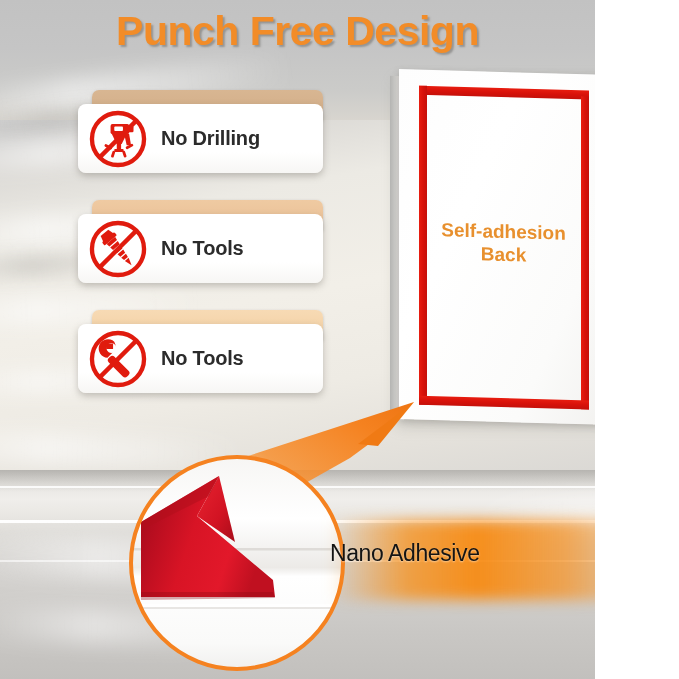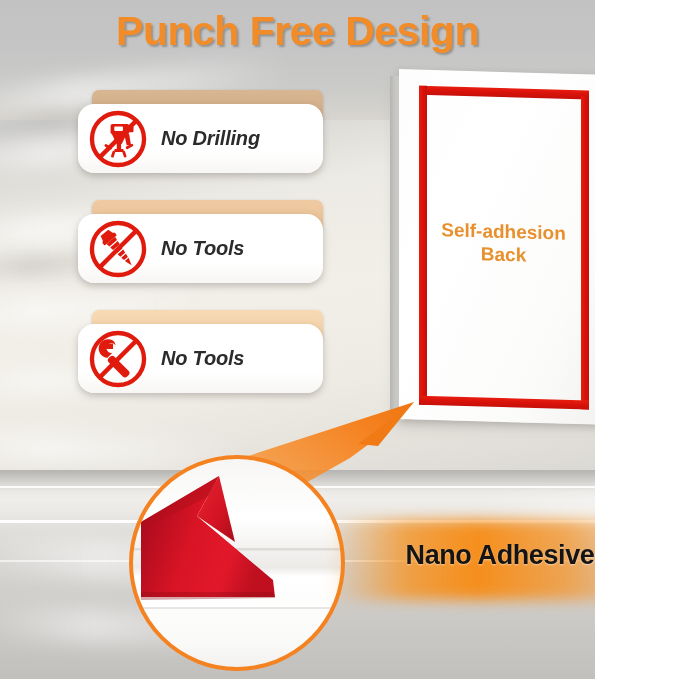--- a/index.html
+++ b/index.html
@@ -107,25 +107,24 @@
     border-radius: 7px 7px 0 0;
     box-shadow: 0 1px 3px rgba(110,100,90,0.35);
   }
   .card-body {
     position: absolute;
     left: 0;
     top: 14px;
     width: 245px;
     height: 69px;
     background: linear-gradient(180deg, #ffffff 0%, #ffffff 70%, #f7f6f4 100%);
-    border-radius: 16px;
+    border-radius: 8px;
     box-shadow: 0 3px 7px rgba(110,105,98,0.38);
     display: flex;
     align-items: center;
-    font-style: italic;
   }
   .card-icon {
     width: 62px;
     height: 62px;
     margin-left: 9px;
     flex: 0 0 auto;
   }
   .card-label {
     font-size: 20px;
     font-weight: bold;
@@ -210,23 +209,22 @@
     position: absolute;
     left: 330px; top: 520px;
     width: 349px; height: 80px;
     background: linear-gradient(90deg, rgba(246,150,46,0) 0%, rgba(247,143,24,0.75) 22%, rgba(248,136,12,0.92) 42%, rgba(246,146,36,0.72) 68%, rgba(244,168,82,0.28) 88%, rgba(244,178,100,0) 100%);
     filter: blur(7px);
   }
   .nano-text {
     position: absolute;
     left: 330px; top: 540px;
     width: 340px;
-    text-align: center;
-    font-size: 27px;
-    font-weight: bold;
+    font-size: 23px;
+    font-weight: normal;
     color: #141414;
     letter-spacing: -0.4px;
     text-shadow: 0 1px 2px rgba(255,255,255,0.5);
   }
 </style>
 </head>
 <body>
 
 <div id="scene">
 

